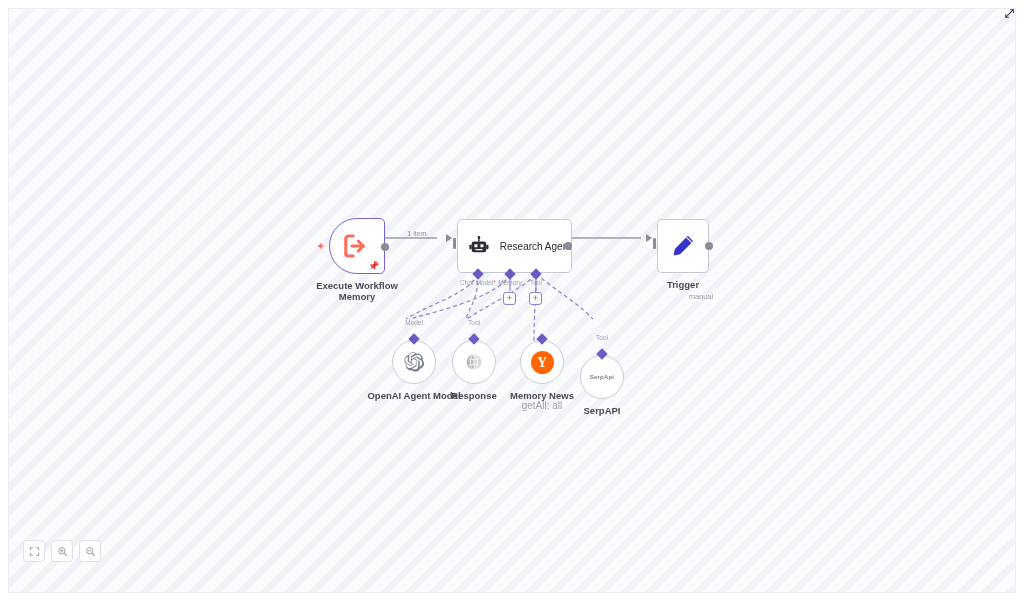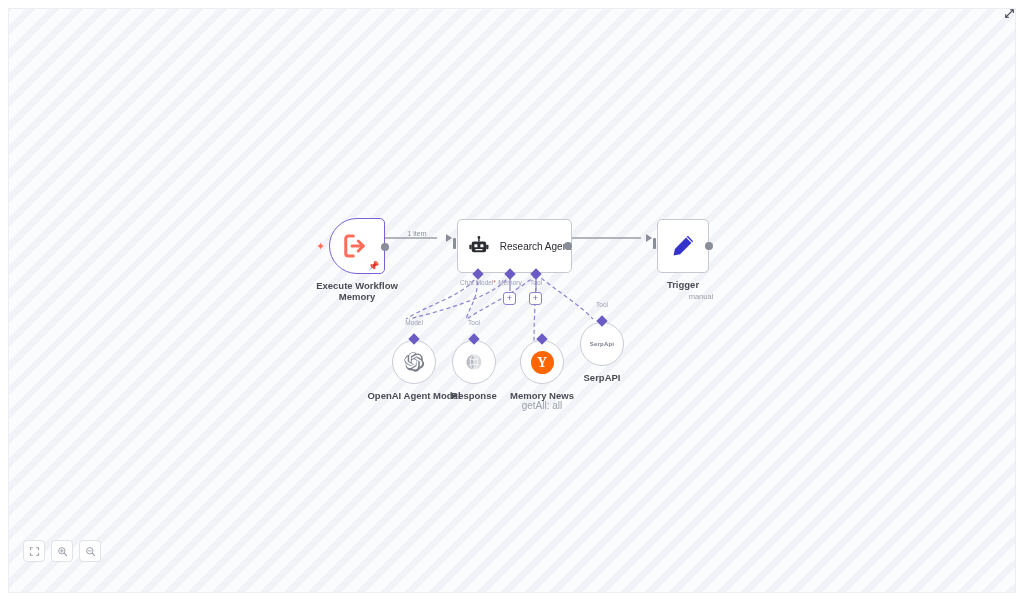--- a/index.html
+++ b/index.html
@@ -414,21 +414,21 @@
       <div class="diamond" style="left:18px; top:-5px;"></div>
       <div class="subnode-circle">
         <div class="hn-badge">Y</div>
       </div>
       <div class="subnode-caption">
         <span>Memory News</span>
         <span class="subnode-sub">getAll: all</span>
       </div>
     </div>
 
-    <div class="subnode" style="left:571px; top:313px;">
+    <div class="subnode" style="left:571px; top:346px;">
       <div class="conn-label" style="left:22px; top:-21px;">Tool</div>
       <div class="diamond" style="left:18px; top:-5px;"></div>
       <div class="subnode-circle">
         <span class="serp-text">SerpApi</span>
       </div>
       <div class="subnode-caption">
         <span>SerpAPI</span>
       </div>
     </div>
 

